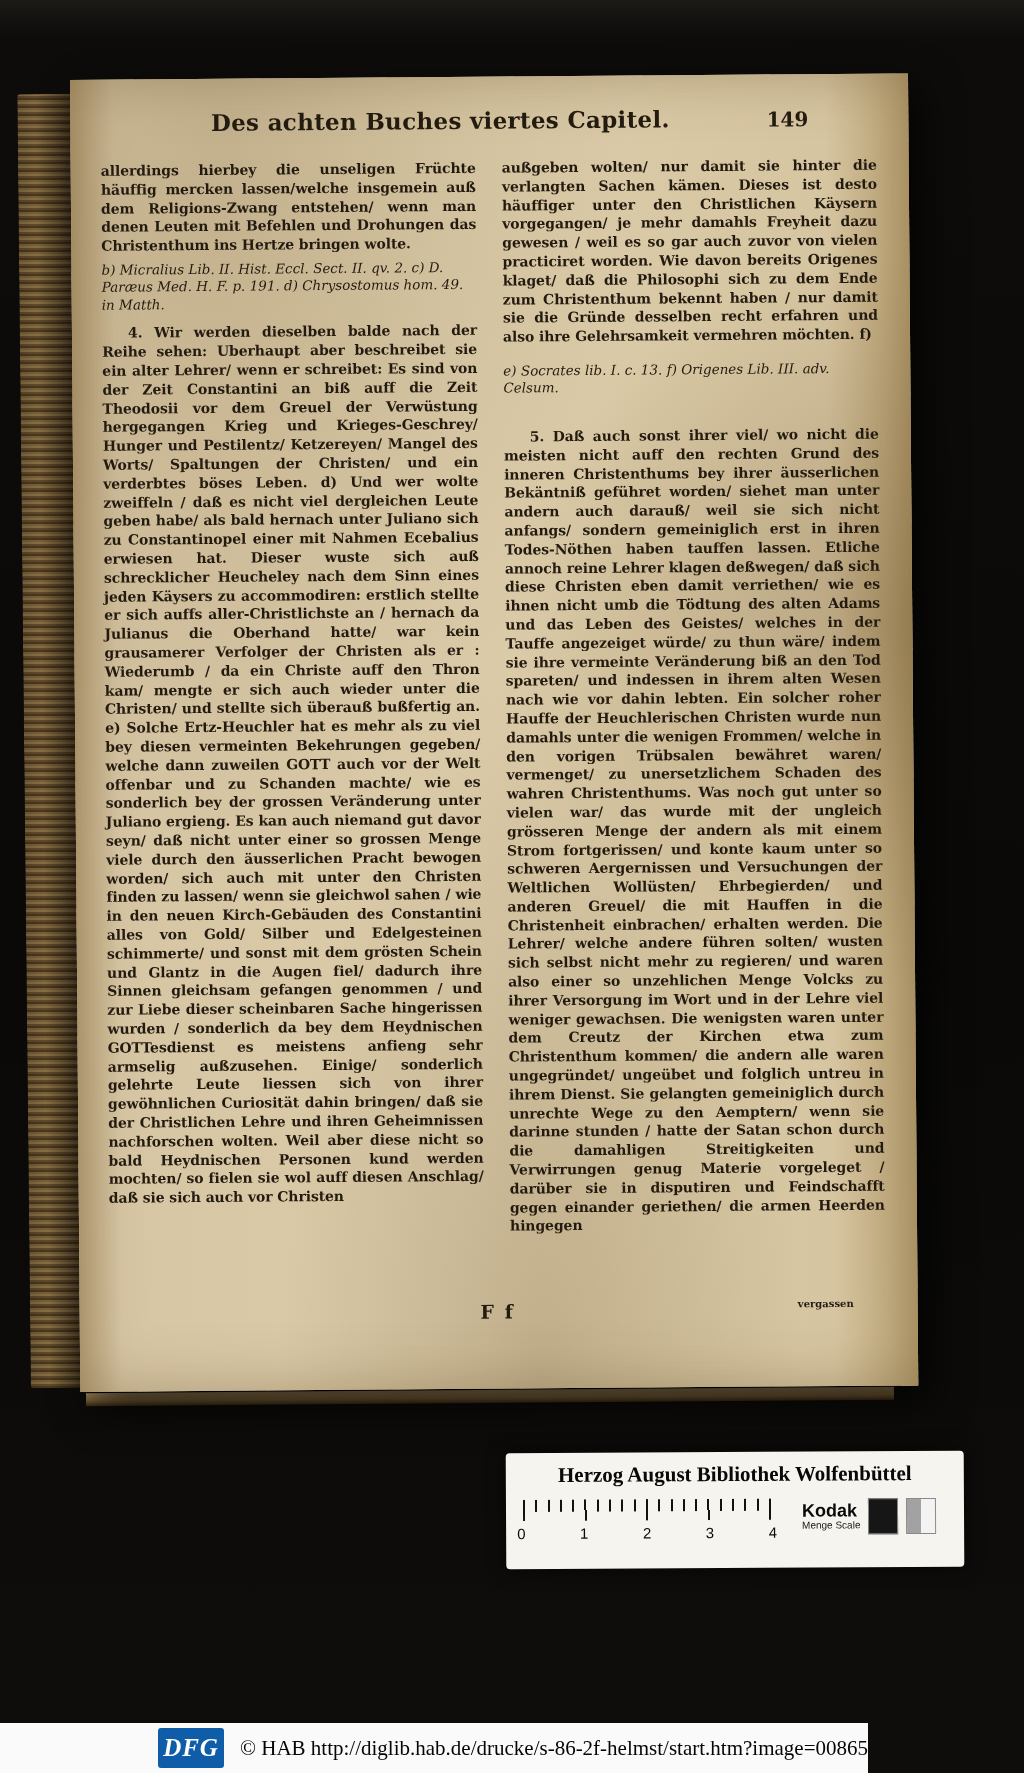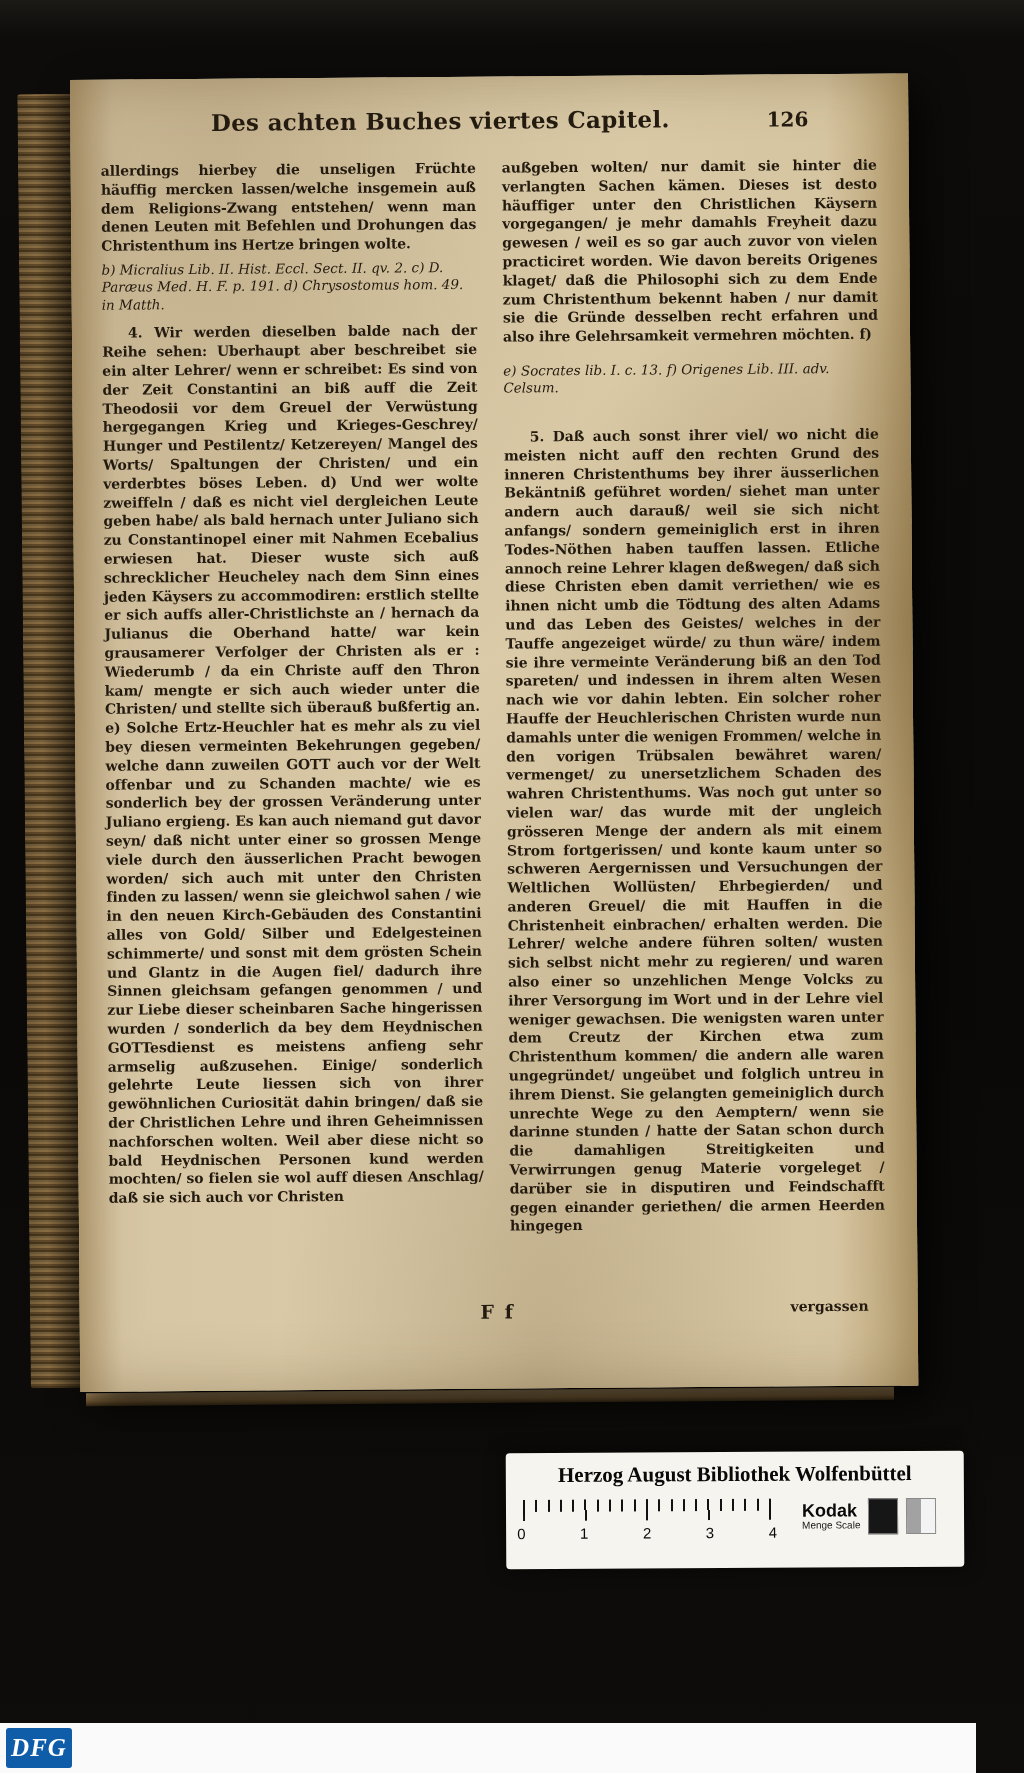--- a/index.html
+++ b/index.html
@@ -34,21 +34,21 @@
   .columns{display:flex;gap:26px;margin-top:14px;height:1140px;overflow:hidden;padding:0 2px;}
   .col{flex:1;min-width:0;}
   .body-text{font-weight:bold;font-size:14px;line-height:18.8px;text-align:justify;
     margin:0 0 2px;letter-spacing:-.1px;}
   .indent{text-indent:26px;}
   .footnote{font-weight:normal;font-style:italic;font-size:13.5px;line-height:17.5px;
     margin:6px 0 10px;text-align:left;}
   .footnote.spaced{margin:16px 0 30px;}
   .page-foot{position:relative;height:26px;margin-top:2px;font-weight:bold;}
   .signature{position:absolute;left:50%;transform:translateX(-50%);font-size:19px;letter-spacing:2px;}
-  .catchword{position:absolute;right:19px;font-size:14px;}
+  .catchword{position:absolute;right:34px;font-size:10px;}
   
   .hab-label{position:absolute;left:506px;top:1452px;width:458px;height:116px;
     background:#f6f4ef;transform:rotate(-0.3deg);border-radius:4px;
     box-shadow:0 0 18px rgba(0,0,0,.6);box-sizing:border-box;padding:10px 14px 0;}
   .hab-title{text-align:center;font-family:"Liberation Serif",serif;font-weight:bold;
     font-size:21px;color:#090909;}
   .label-row{display:flex;margin-top:12px;align-items:flex-start;}
   .ruler-block{width:272px;position:relative;}
   .ruler{position:relative;height:22px;}
   .ticks-minor{position:absolute;top:0;left:3px;width:247px;height:12px;
@@ -59,39 +59,39 @@
     justify-content:space-between;font-family:"Liberation Sans",sans-serif;
     font-size:15px;color:#0a0a0a;}
   .kodak-block{display:flex;margin-left:10px;align-items:center;gap:8px;}
   .kodak-text{line-height:1.05;}
   .kodak-word{font-family:"Liberation Sans",sans-serif;font-weight:bold;font-size:18px;color:#0a0a0a;}
   .grayscale-word{font-family:"Liberation Sans",sans-serif;font-size:10px;color:#1a1a1a;}
   .patch{width:30px;height:36px;border:1px solid #8a8a8a;box-sizing:border-box;}
   .patch-dark{background:#161616;}
   .patch-split{background:linear-gradient(90deg,#a2a2a2 50%,#f3f3f3 50%);}
   
-  .footer-bar{position:absolute;left:0;bottom:0;width:976px;height:50px;background:#fafafa;
-    display:flex;align-items:center;}
+  .footer-bar{position:absolute;left:0;bottom:0;width:868px;height:50px;background:#fafafa;
+    display:flex;align-items:center;justify-content:flex-end;}
   .dfg-logo{width:66px;height:40px;margin-left:6px;background:#0f5ca8;color:#fff;
     font-family:"Liberation Serif",serif;font-weight:bold;font-style:italic;font-size:25px;
     display:flex;align-items:center;justify-content:center;border-radius:3px;letter-spacing:1px;}
   .copyright{margin-left:16px;font-family:"Liberation Serif",serif;font-size:21px;color:#050505;}
 </style>
 </head>
 <body>
 
 <div class="stage">
 
   <div class="book-edge"></div>
   <div class="page-bottom-edge"></div>
 
   <div class="page">
     <div class="page-header">
       <div class="running-title">Des achten Buches viertes Capitel.</div>
-      <div class="page-number">126</div>
+      <div class="page-number">149</div>
     </div>
     <div class="columns">
       <div class="col">
         <p class="body-text">allerdings hierbey die unseligen Früchte häuffig mercken lassen/welche insgemein auß dem Religions-Zwang entstehen/ wenn man denen Leuten mit Befehlen und Drohungen das Christenthum ins Hertze bringen wolte.</p>
         <p class="footnote">b) Micralius Lib. II. Hist. Eccl. Sect. II. qv. 2.  c) D. Paræus Med. H. F. p. 191.  d) Chrysostomus hom. 49. in Matth.</p>
         <p class="body-text indent">4.  Wir werden dieselben balde nach der Reihe sehen: Uberhaupt aber beschreibet sie ein alter Lehrer/ wenn er schreibet: Es sind von der Zeit Constantini an biß auff die Zeit Theodosii vor dem Greuel der Verwüstung hergegangen Krieg und Krieges-Geschrey/ Hunger und Pestilentz/ Ketzereyen/ Mangel des Worts/ Spaltungen der Christen/ und ein verderbtes böses Leben. d) Und wer wolte zweiffeln / daß es nicht viel dergleichen Leute geben habe/ als bald hernach unter Juliano sich zu Constantinopel einer mit Nahmen Ecebalius erwiesen hat. Dieser wuste sich auß schrecklicher Heucheley nach dem Sinn eines jeden Käysers zu accommodiren: erstlich stellte er sich auffs aller-Christlichste an / hernach da Julianus die Oberhand hatte/ war kein grausamerer Verfolger der Christen als er : Wiederumb / da ein Christe auff den Thron kam/ mengte er sich auch wieder unter die Christen/ und stellte sich überauß bußfertig an. e) Solche Ertz-Heuchler hat es mehr als zu viel bey diesen vermeinten Bekehrungen gegeben/ welche dann zuweilen GOTT auch vor der Welt offenbar und zu Schanden machte/ wie es sonderlich bey der grossen Veränderung unter Juliano ergieng. Es kan auch niemand gut davor seyn/ daß nicht unter einer so grossen Menge viele durch den äusserlichen Pracht bewogen worden/ sich auch mit unter den Christen finden zu lassen/ wenn sie gleichwol sahen / wie in den neuen Kirch-Gebäuden des Constantini alles von Gold/ Silber und Edelgesteinen schimmerte/ und sonst mit dem grösten Schein und Glantz in die Augen fiel/ dadurch ihre Sinnen gleichsam gefangen genommen / und zur Liebe dieser scheinbaren Sache hingerissen wurden / sonderlich da bey dem Heydnischen GOTTesdienst es meistens anfieng sehr armselig außzusehen. Einige/ sonderlich gelehrte Leute liessen sich von ihrer gewöhnlichen Curiosität dahin bringen/ daß sie der Christlichen Lehre und ihren Geheimnissen nachforschen wolten. Weil aber diese nicht so bald Heydnischen Personen kund werden mochten/ so fielen sie wol auff diesen Anschlag/ daß sie sich auch vor Christen</p>
       </div>
       <div class="col">
         <p class="body-text">außgeben wolten/ nur damit sie hinter die verlangten Sachen kämen.  Dieses ist desto häuffiger unter den Christlichen Käysern vorgegangen/ je mehr damahls Freyheit dazu gewesen / weil es so gar auch zuvor von vielen practiciret worden.  Wie davon bereits Origenes klaget/ daß die Philosophi sich zu dem Ende zum Christenthum bekennt haben / nur damit sie die Gründe desselben recht erfahren und also ihre Gelehrsamkeit vermehren möchten.  f)</p>
         <p class="footnote spaced">e) Socrates lib. I. c. 13.   f) Origenes Lib. III. adv. Celsum.</p>
@@ -126,15 +126,16 @@
           <div class="grayscale-word">Menge Scale</div>
         </div>
         <div class="patch patch-dark"></div>
         <div class="patch patch-split"></div>
       </div>
     </div>
   </div>
 
   <div class="footer-bar">
     <div class="dfg-logo">DFG</div>
+    <div class="copyright">© HAB http://diglib.hab.de/drucke/s-86-2f-helmst/start.htm?image=00865</div>
   </div>
 
 </div>
 
 </body></html>

